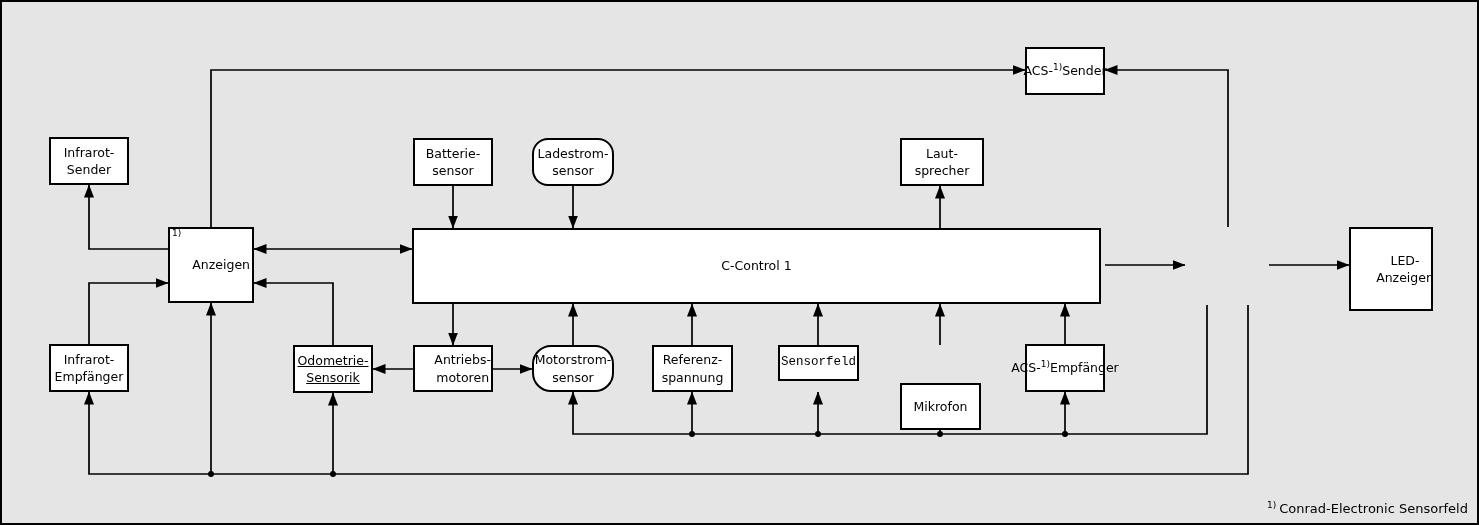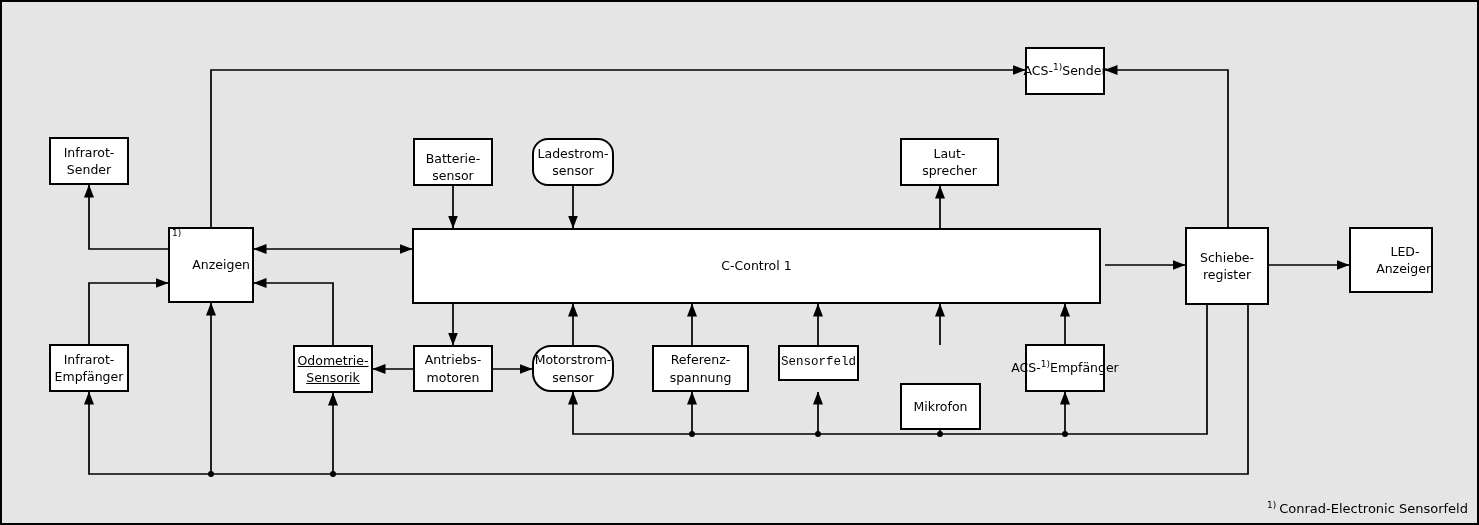--- a/index.html
+++ b/index.html
@@ -100,64 +100,60 @@
 
   <div class="layer" id="node-layer">
       <div class="node" style="left: 47px; top: 135px; width: 80px; height: 48px;">
         <span class="ml">Infrarot-
 Sender</span>
       </div>
       <div class="node" style="left: 166px; top: 225px; width: 86px; height: 76px;">
         <div class="suprow"><span>1)</span></div>
         <div class="row"><span>Anzeigen</span></div>
       </div>
-      <div class="node" style="left: 411px; top: 136px; width: 80px; height: 48px; align-items: flex-end;">
+      <div class="node" style="left: 411px; top: 136px; width: 80px; height: 48px;">
         <span class="ml">Batterie-
 sensor</span>
       </div>
       <div class="node" style="left: 530px; top: 136px; width: 82px; height: 48px; border-radius: 16px;">
         <span class="ml">Ladestrom-
 sensor</span>
       </div>
-      <div class="node" style="left: 898px; top: 136px; width: 99px; height: 48px;">
+      <div class="node" style="left: 898px; top: 136px; width: 84px; height: 48px;">
         <span class="ml">Laut-
 sprecher</span>
       </div>
       <div class="node" style="left: 1023px; top: 45px; width: 80px; height: 48px;">
         <div class="row"><span>ACS-</span><span class="sup">1)</span></div>
         <div class="row"><span>Sender</span></div>
       </div>
       <div class="node" style="left: 410px; top: 226px; width: 689px; height: 76px;">
         <span class="ml">C-Control 1</span>
       </div>
-      <div class="node" style="left: 1183px; top: 225px; width: 84px; height: 78px;">
-        <span class="ml">Schiebe-
-register</span>
-      </div>
-      <div class="node" style="left: 1347px; top: 225px; width: 84px; height: 66px; padding-left: 28px;">
+      <div class="node" style="left: 1347px; top: 225px; width: 84px; height: 84px; padding-left: 28px;">
         <span class="ml">LED-
 Anzeigen</span>
       </div>
       <div class="node" style="left: 47px; top: 342px; width: 80px; height: 48px;">
         <span class="ml">Infrarot-
 Empfänger</span>
       </div>
       <div class="node" style="left: 291px; top: 343px; width: 80px; height: 48px; text-decoration: underline;">
         <span class="ml">Odometrie-
 Sensorik</span>
       </div>
-      <div class="node" style="left: 411px; top: 343px; width: 80px; height: 47px;">
+      <div class="node" style="left: 411px; top: 343px; width: 80px; height: 47px; justify-content: flex-end;">
         <span class="ml">Antriebs-
 motoren</span>
       </div>
       <div class="node" style="left: 530px; top: 343px; width: 82px; height: 47px; border-radius: 19px;">
         <span class="ml">Motorstrom-
 sensor</span>
       </div>
-      <div class="node" style="left: 650px; top: 343px; width: 97px; height: 47px;">
+      <div class="node" style="left: 650px; top: 343px; width: 81px; height: 47px;">
         <span class="ml">Referenz-
 spannung</span>
       </div>
       <div class="node" style="left: 776px; top: 343px; width: 81px; height: 36px; font-family: Liberation Mono, monospace;">
         <span class="ml">Sensorfeld</span>
       </div>
       <div class="node" style="left: 898px; top: 343px; width: 81px; height: 47px; margin-top: 38px;">
         <span class="ml">Mikrofon</span>
       </div>
       <div class="node" style="left: 1023px; top: 342px; width: 80px; height: 48px;">

